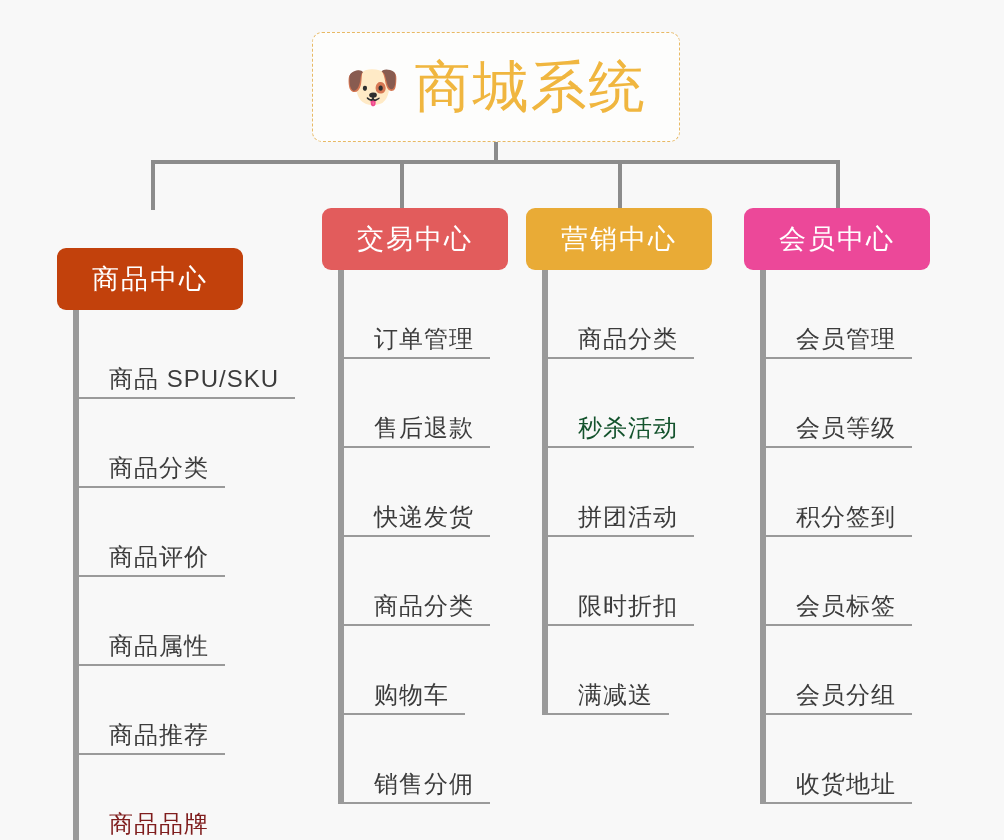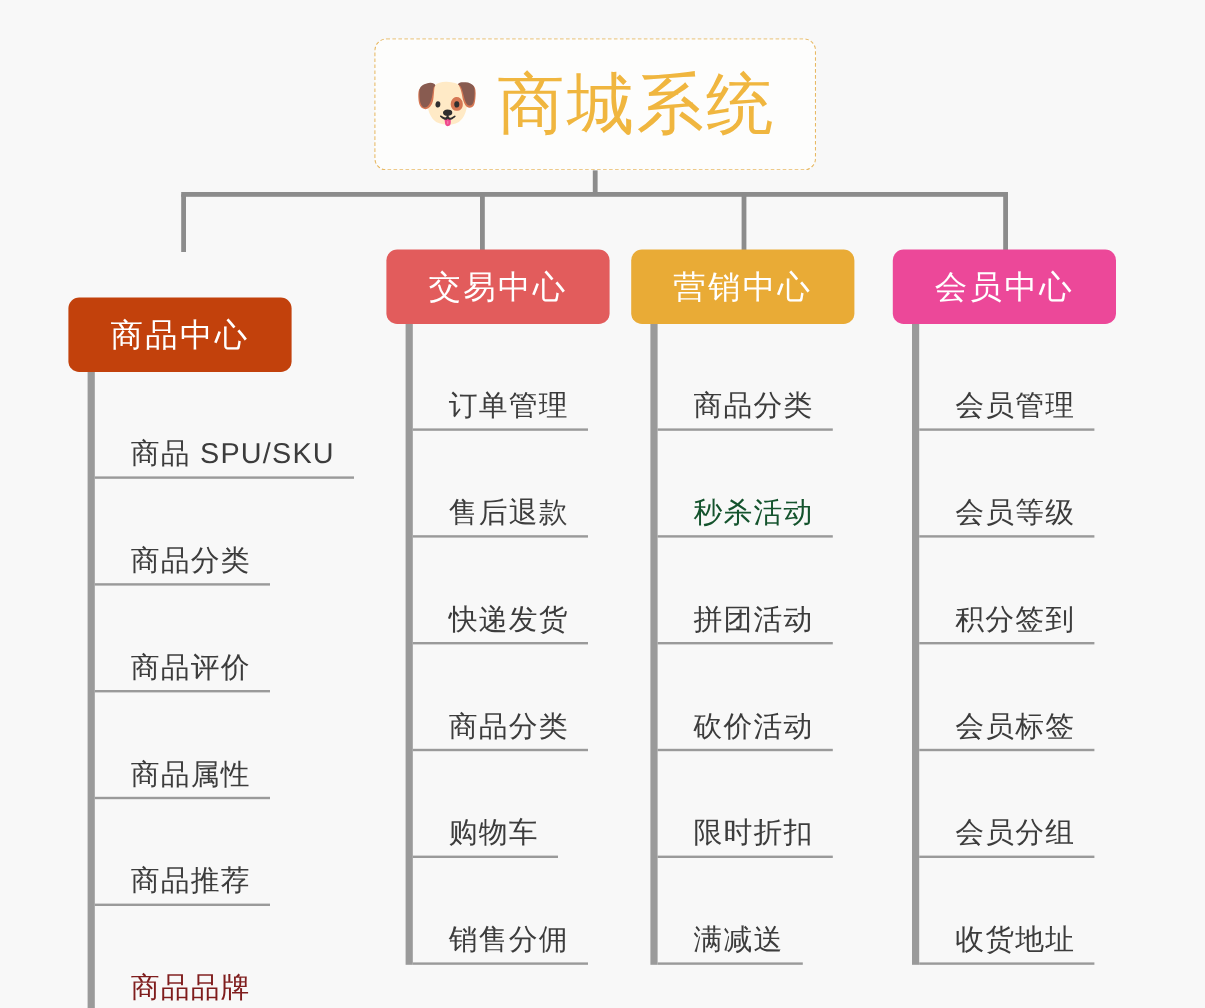--- a/index.html
+++ b/index.html
@@ -184,23 +184,20 @@
       <div class="leaf">
           <span class="leaf-label" style="border-bottom-color: rgb(154, 154, 154); color: rgb(60, 60, 60);">商品分类</span>
         </div>
       <div class="leaf">
           <span class="leaf-label" style="border-bottom-color: rgb(154, 154, 154); color: #14532d;">秒杀活动</span>
         </div>
       <div class="leaf">
           <span class="leaf-label" style="border-bottom-color: rgb(154, 154, 154); color: rgb(60, 60, 60);">拼团活动</span>
         </div>
       <div class="leaf">
-          <span class="leaf-label" style="border-bottom-color: rgb(154, 154, 154); color: rgb(60, 60, 60);">砍价活动</span>
-        </div>
-      <div class="leaf">
           <span class="leaf-label" style="border-bottom-color: rgb(154, 154, 154); color: rgb(60, 60, 60);">限时折扣</span>
         </div>
       <div class="leaf">
           <span class="leaf-label" style="border-bottom-color: rgb(154, 154, 154); color: rgb(60, 60, 60);">满减送</span>
         </div>
     </div>
   </div>
 
   <div class="column" style="left:744px;width:186px">
     <div class="cat-box" style="background: #ec4899;">会员中心</div>

